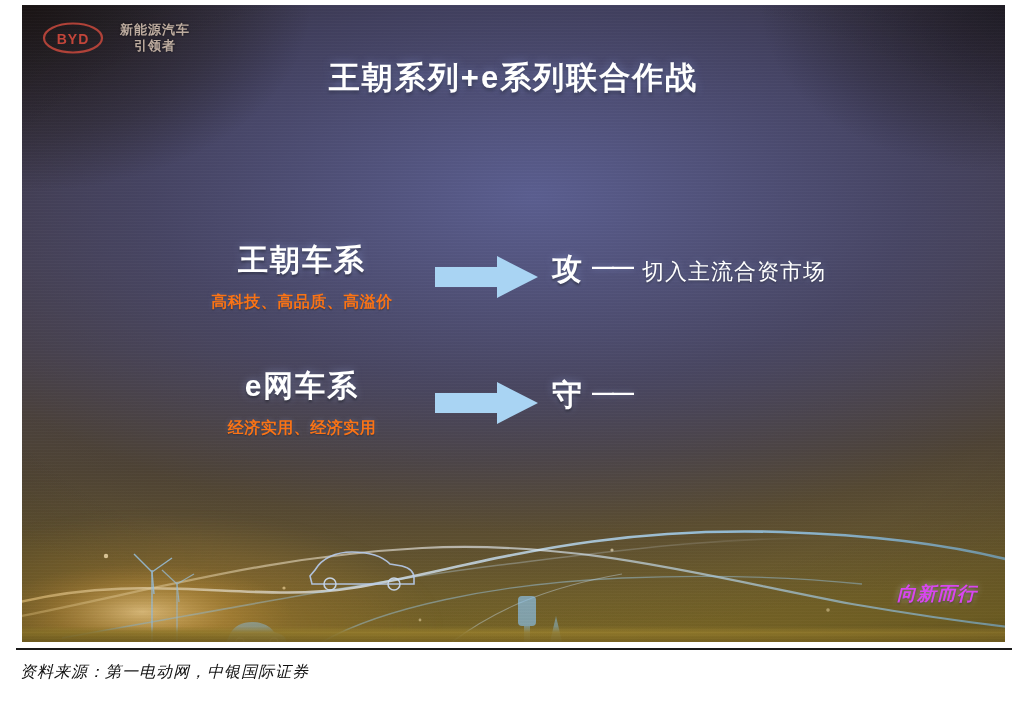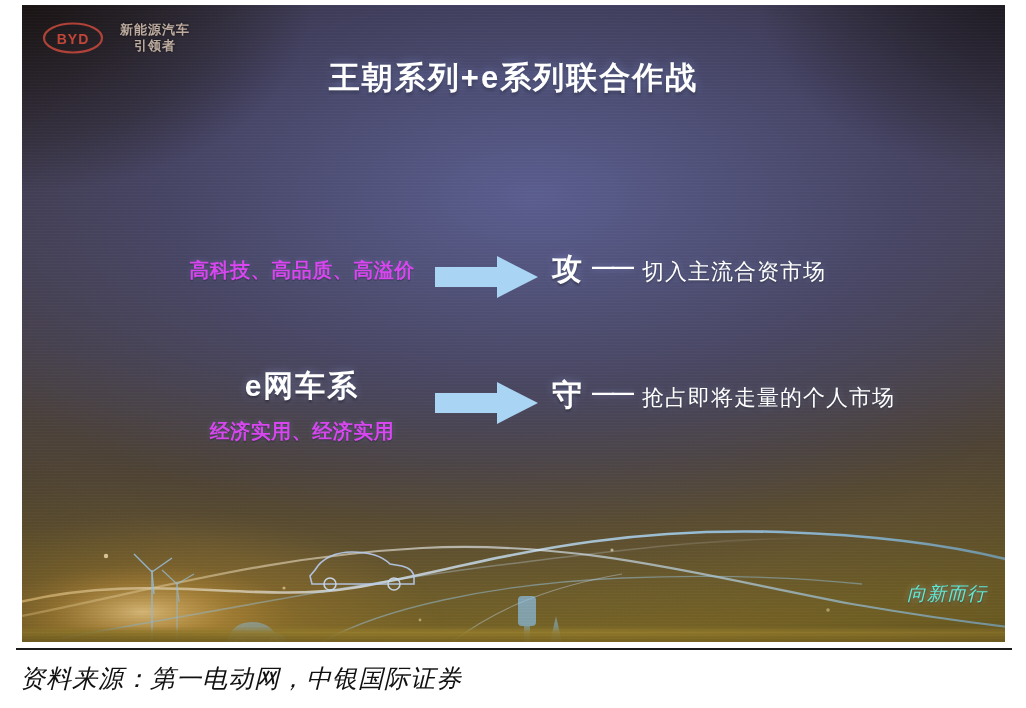--- a/index.html
+++ b/index.html
@@ -129,22 +129,22 @@
   .label-main {
     color: #ffffff;
     font-size: 30px;
     font-weight: bold;
     letter-spacing: 2px;
     line-height: 1.15;
     text-shadow: 0 0 8px rgba(170,190,255,0.4), 0 2px 3px rgba(0,0,0,0.5);
   }
   .label-sub {
     margin-top: 14px;
-    color: #d946ef;
-    font-size: 20px;
+    color: #f97316;
+    font-size: 16px;
     font-weight: bold;
     letter-spacing: 0.5px;
     text-shadow: 0 0 5px rgba(150,170,230,0.35), 0 1px 2px rgba(0,0,0,0.5);
   }
 
   .arrow-cell {
     flex: 0 0 130px;
     width: 130px;
     display: flex;
     align-items: flex-start;
@@ -187,25 +187,25 @@
   #deco {
     position: absolute;
     left: 0; right: 0; bottom: 0;
     height: 150px;
     pointer-events: none;
   }
 
   
   #slogan {
     position: absolute;
-    right: 18px;
+    right: 28px;
     bottom: 35px;
-    color: #5eead4;
+    color: #d946ef;
     font-size: 19px;
-    font-weight: normal;
+    font-weight: bold;
     letter-spacing: 1px;
     font-style: italic;
     text-shadow: 0 0 6px rgba(255,255,255,0.5), 0 1px 3px rgba(0,0,0,0.6);
   }
 
   
   #rule {
     position: absolute;
     left: 16px;
     top: 648px;
@@ -213,21 +213,21 @@
     height: 0;
     border-top: 2px solid #1a1a1a;
   }
   #caption {
     position: absolute;
     left: 20px;
     top: 662px;
     color: #111111;
     font-family: "Liberation Serif", "DejaVu Serif", serif;
     font-style: italic;
-    font-size: 25px;
+    font-size: 16px;
     letter-spacing: 1px;
     white-space: nowrap;
   }
 </style>
 </head>
 <body>
 
 <div id="figure">
 
   <div id="slide">
@@ -326,20 +326,21 @@
       <div class="byd-tagline">
         <span>新能源汽车</span>
         <span>引领者</span>
       </div>
     </div>
 
     <div id="slide-title">王朝系列+e系列联合作战</div>
 
     <div class="row" id="row-1">
       <div class="label-block">
+        <div class="label-main">王朝车系</div>
         <div class="label-sub">高科技、高品质、高溢价</div>
       </div>
       <div class="arrow-cell">
         <svg width="104" height="44" viewBox="0 0 104 44" xmlns="http://www.w3.org/2000/svg">
           <path d="M 0,12 L 62,12 L 62,1 L 103,22 L 62,43 L 62,32 L 0,32 Z" fill="#a9d4f3"></path>
         </svg>
       </div>
       <div class="concl-block">
         <span class="concl-key">攻</span>
         <span class="concl-dash">——</span>
@@ -353,21 +354,20 @@
         <div class="label-sub">经济实用、经济实用</div>
       </div>
       <div class="arrow-cell">
         <svg width="104" height="44" viewBox="0 0 104 44" xmlns="http://www.w3.org/2000/svg">
           <path d="M 0,12 L 62,12 L 62,1 L 103,22 L 62,43 L 62,32 L 0,32 Z" fill="#a9d4f3"></path>
         </svg>
       </div>
       <div class="concl-block">
         <span class="concl-key">守</span>
         <span class="concl-dash">——</span>
-        <span class="concl-text">抢占即将走量的个人市场</span>
       </div>
     </div>
 
     <div id="slogan">向新而行</div>
 
   </div>
 
   <div id="rule"></div>
   <div id="caption">资料来源：第一电动网，中银国际证券</div>
 

